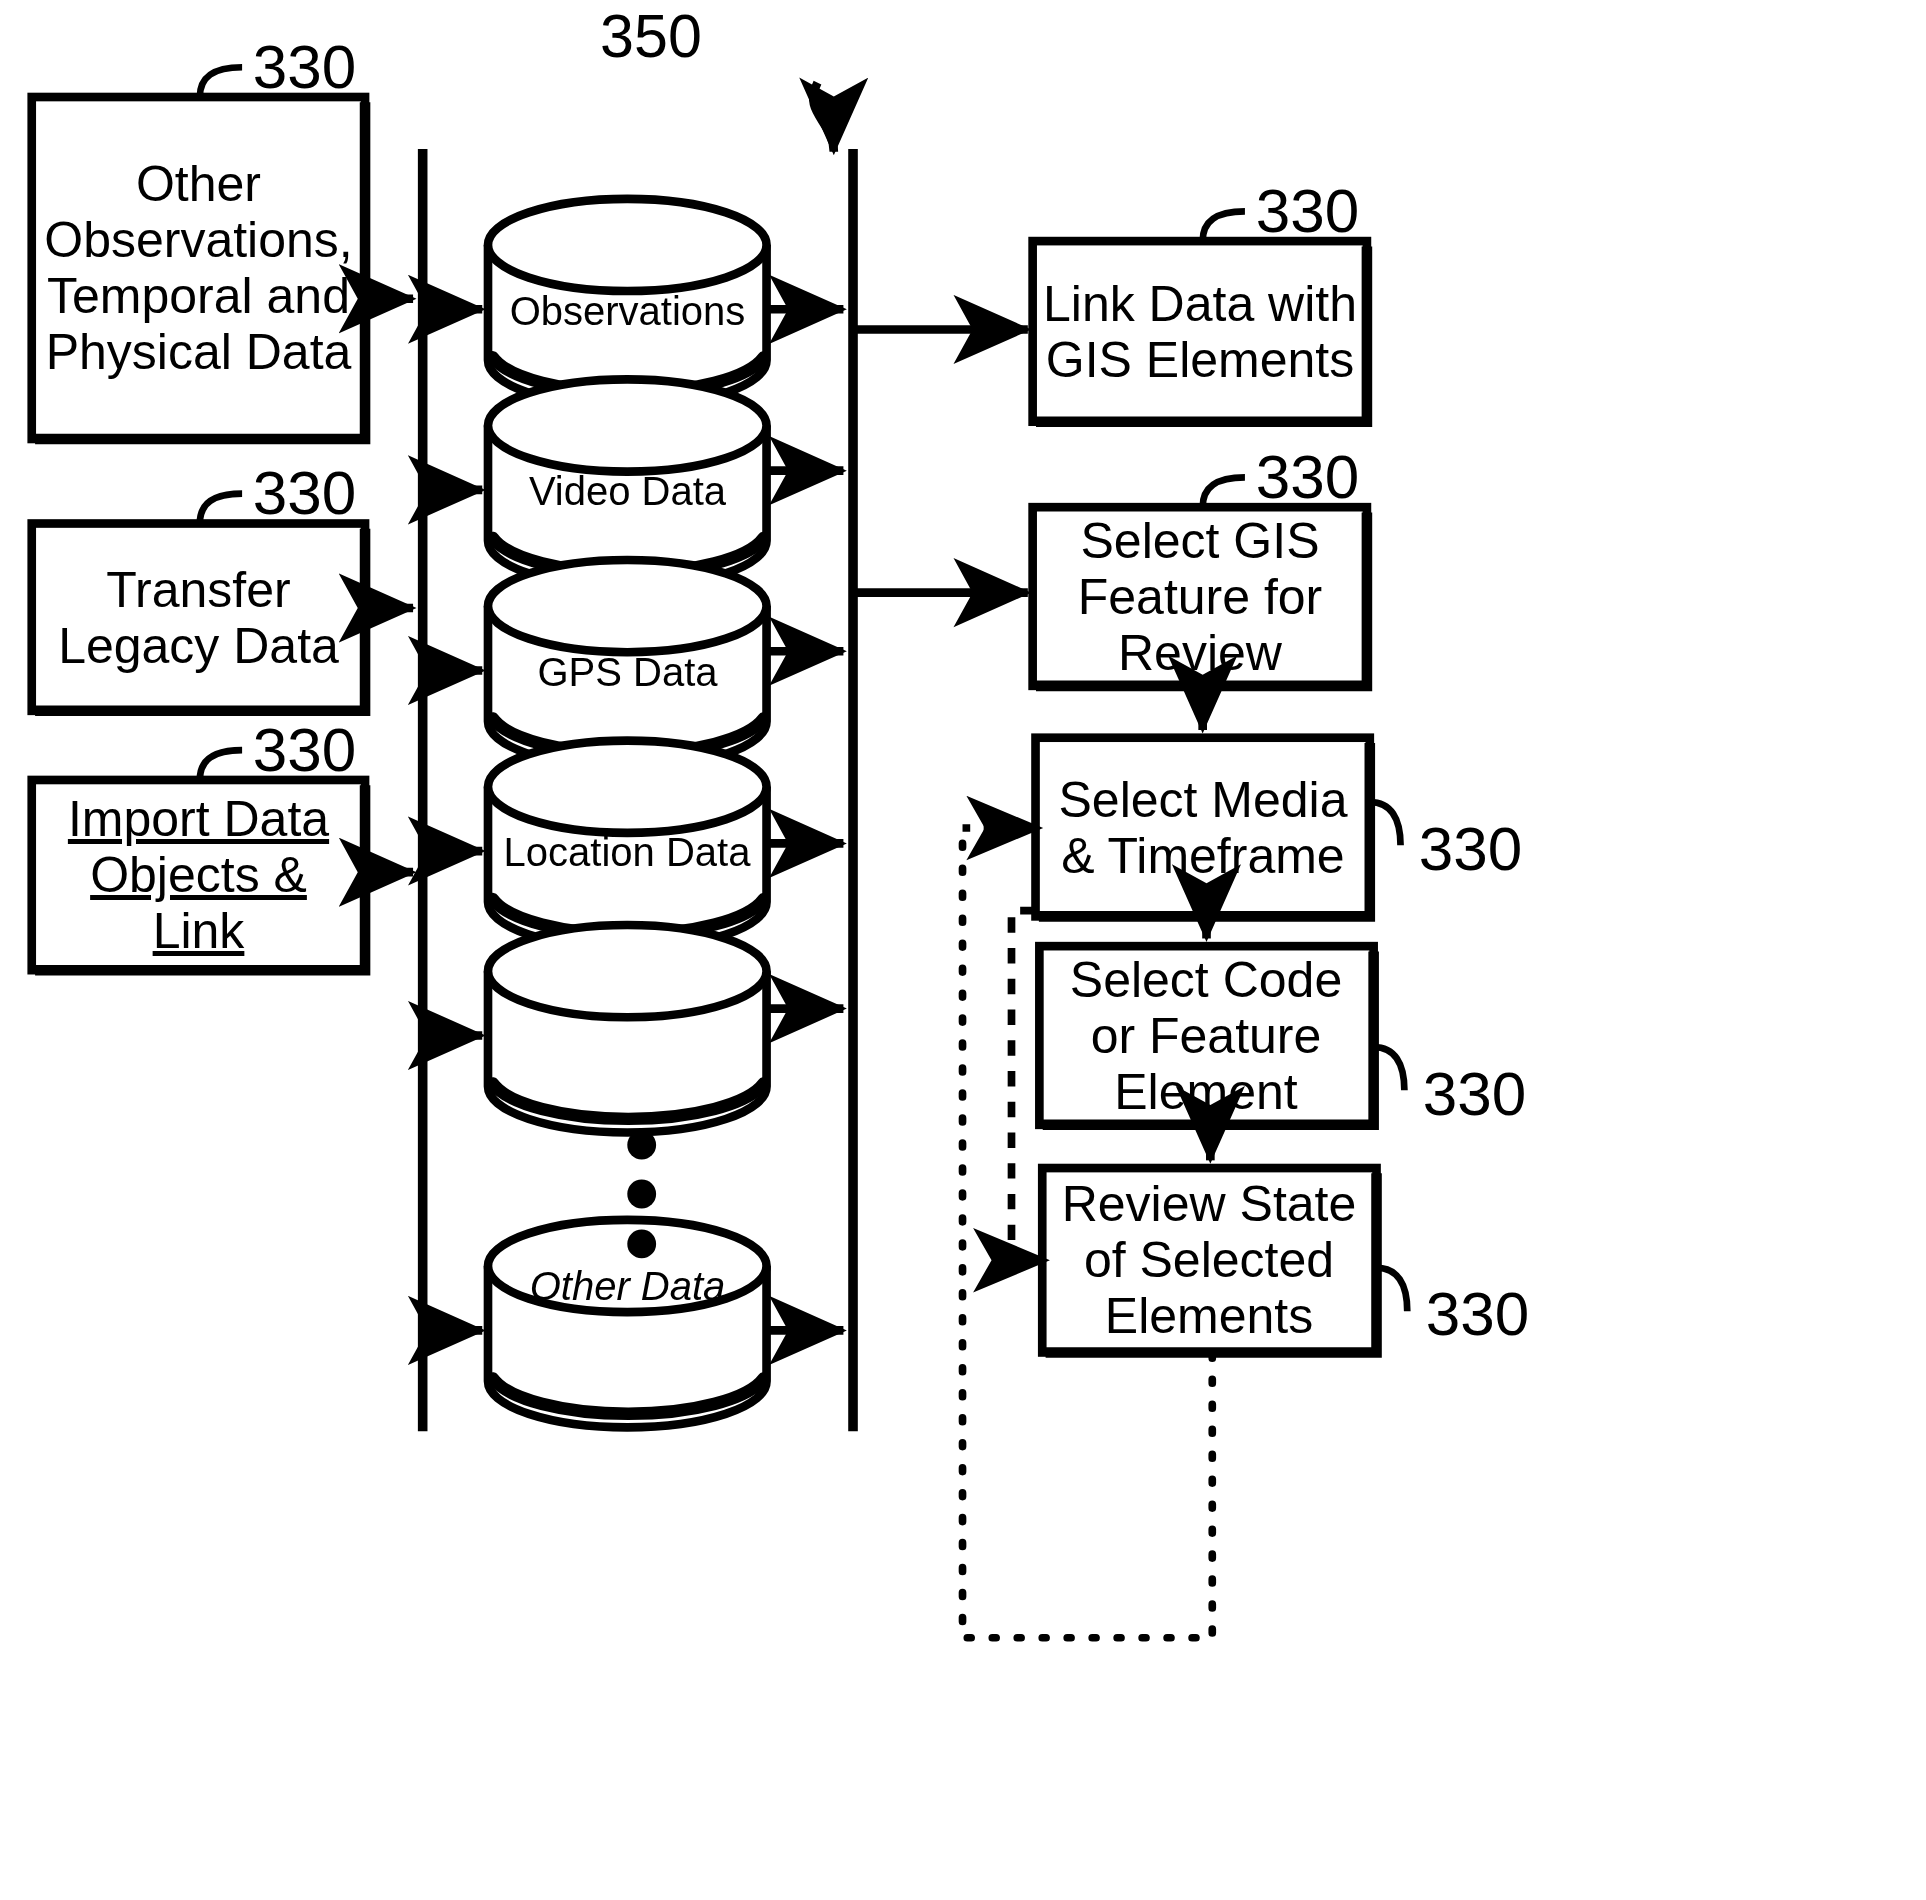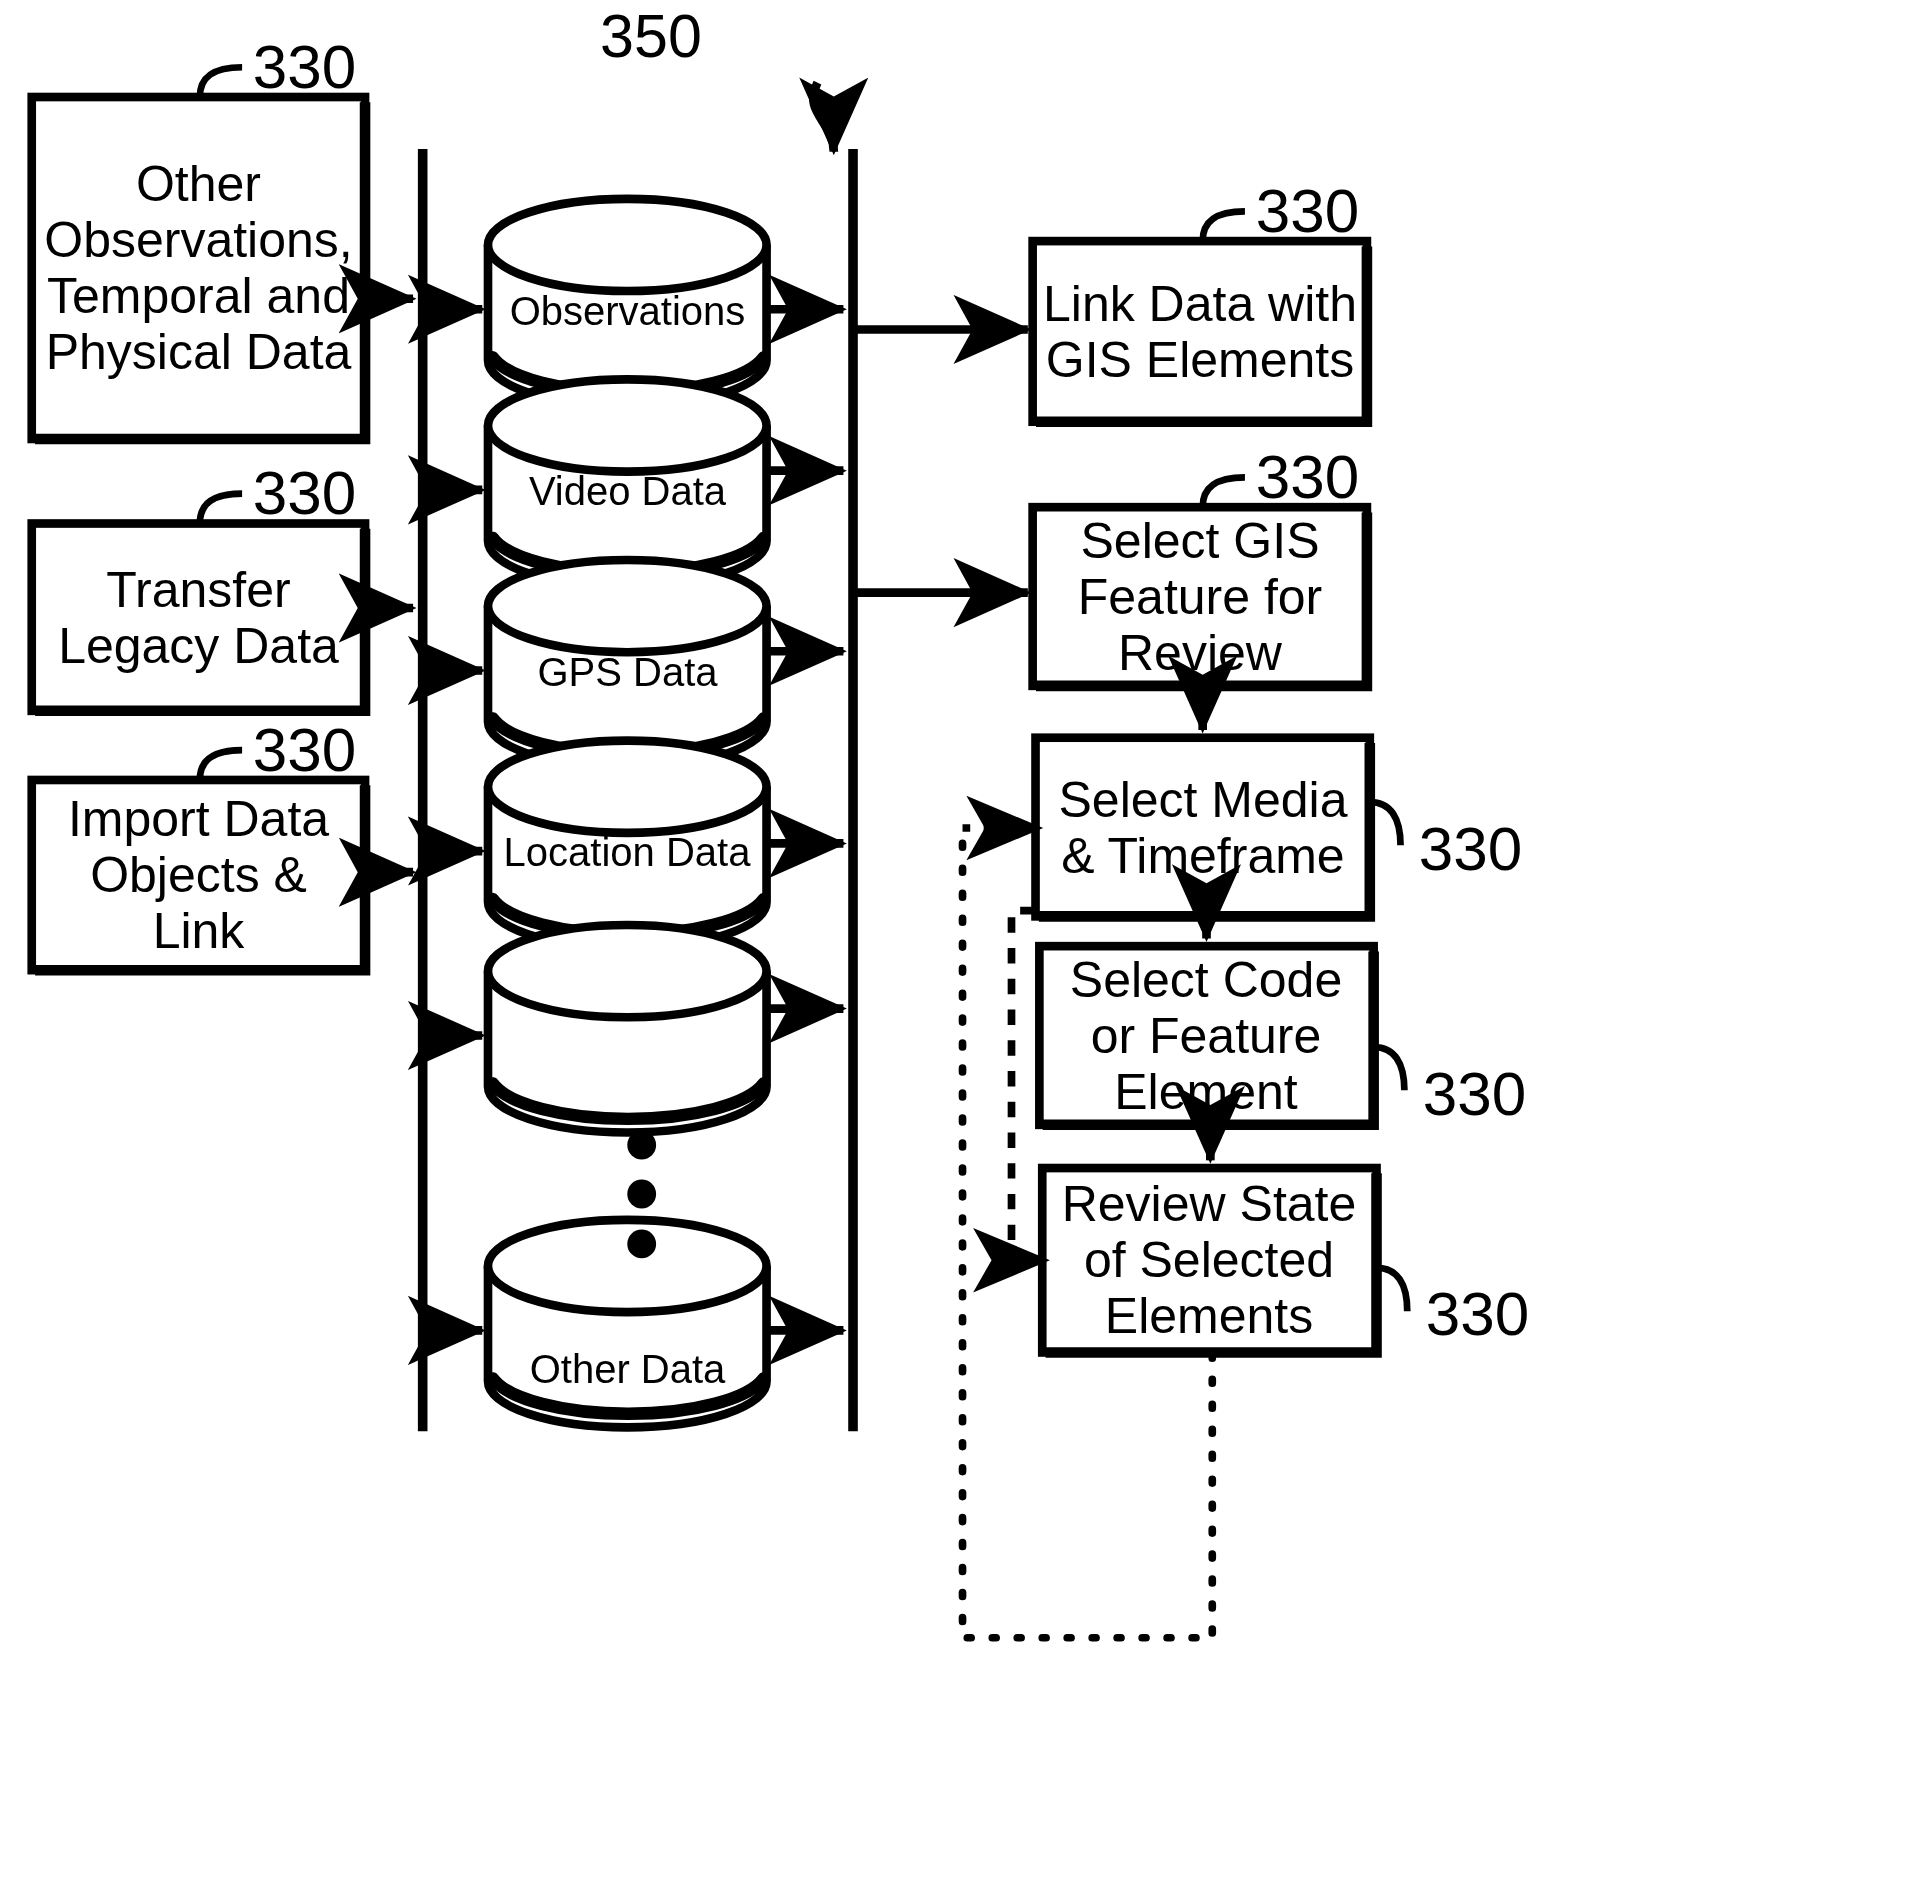--- a/index.html
+++ b/index.html
@@ -215,33 +215,33 @@
   </svg>
 
   <div class="node-label fig-num" style="left:550px; top:1.9px; width:202px; height:69px;">350</div>
 
   <div class="node-label box-label" style="left:32px; top:97px; width:333px; height:342px;">Other
 Observations,
 Temporal and
 Physical Data</div>
   <div class="node-label box-label" style="left:32px; top:524px; width:333px; height:187px;text-align:center;">Transfer
 Legacy Data</div>
-  <div class="node-label box-label" style="left:32px; top:780px; width:333px; height:190px;">Import Data
+  <div class="node-label box-label" style="left:32px; top:780px; width:333px; height:190px;text-decoration:underline;">Import Data
 Objects &amp;
 Link</div>
 
   <div class="node-label ref-label" style="left:242px; top:36px; width:125px; height:61px;">330</div>
   <div class="node-label ref-label" style="left:242px; top:462px; width:125px; height:61px;">330</div>
   <div class="node-label ref-label" style="left:242px; top:719px; width:125px; height:61px;">330</div>
 
   <div class="node-label cyl-label" style="left:488px; top:281px; width:279px; height:60px;">Observations</div>
   <div class="node-label cyl-label" style="left:488px; top:461px; width:279px; height:60px;">Video Data</div>
   <div class="node-label cyl-label" style="left:488px; top:642px; width:279px; height:60px;">GPS Data</div>
   <div class="node-label cyl-label" style="left:480px; top:822px; width:294px; height:60px;">Location Data</div>
-  <div class="node-label cyl-label" style="left:488px; top:1339px; width:279px; height:60px;">Other Data</div>
+  <div class="node-label cyl-label" style="left:488px; top:1256px; width:279px; height:60px;font-style:italic;">Other Data</div>
 
   <div class="node-label box-label" style="left:1033px; top:241px; width:334px; height:181px;">Link Data with
 GIS Elements</div>
   <div class="node-label box-label" style="left:1033px; top:507px; width:334px; height:179px;">Select GIS
 Feature for
 Review</div>
   <div class="node-label box-label" style="left:1036px; top:738px; width:334px; height:179px;">Select Media
 &amp; Timeframe</div>
   <div class="node-label box-label" style="left:1039px; top:946px; width:334px; height:179px;">Select Code
 or Feature

